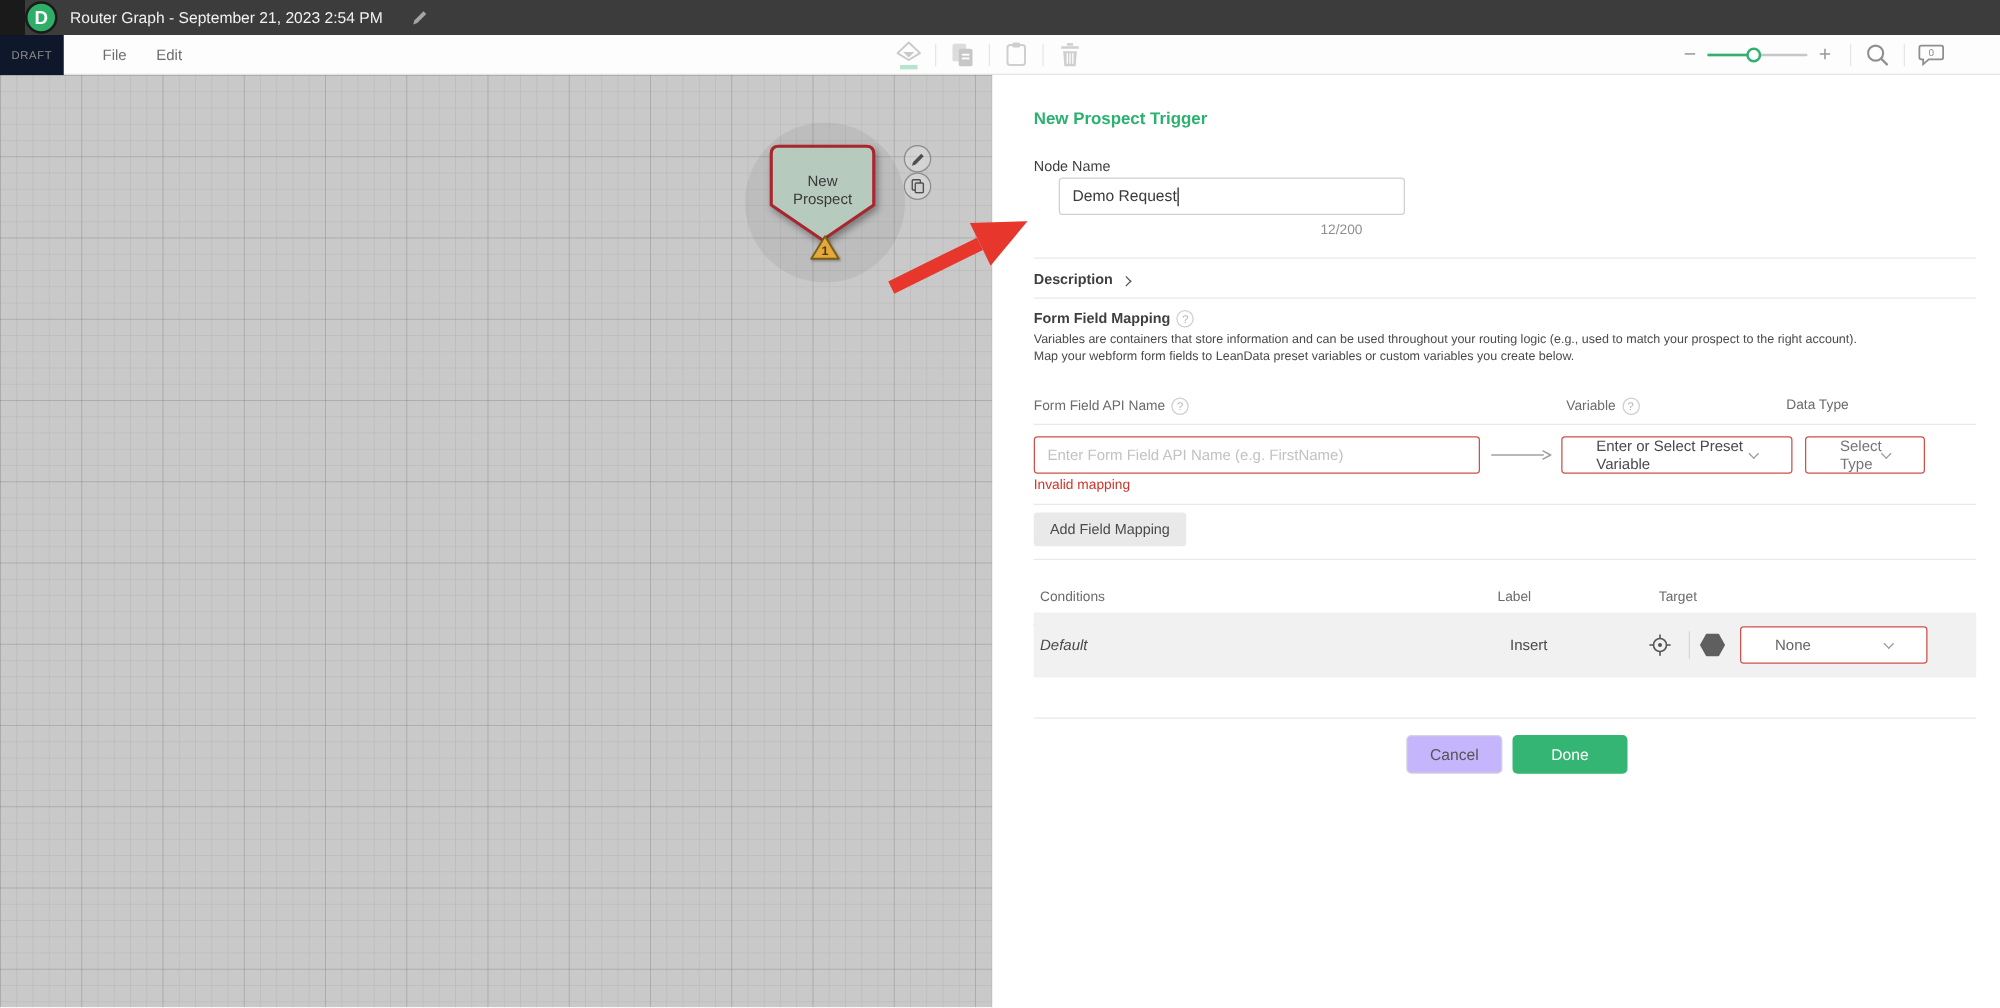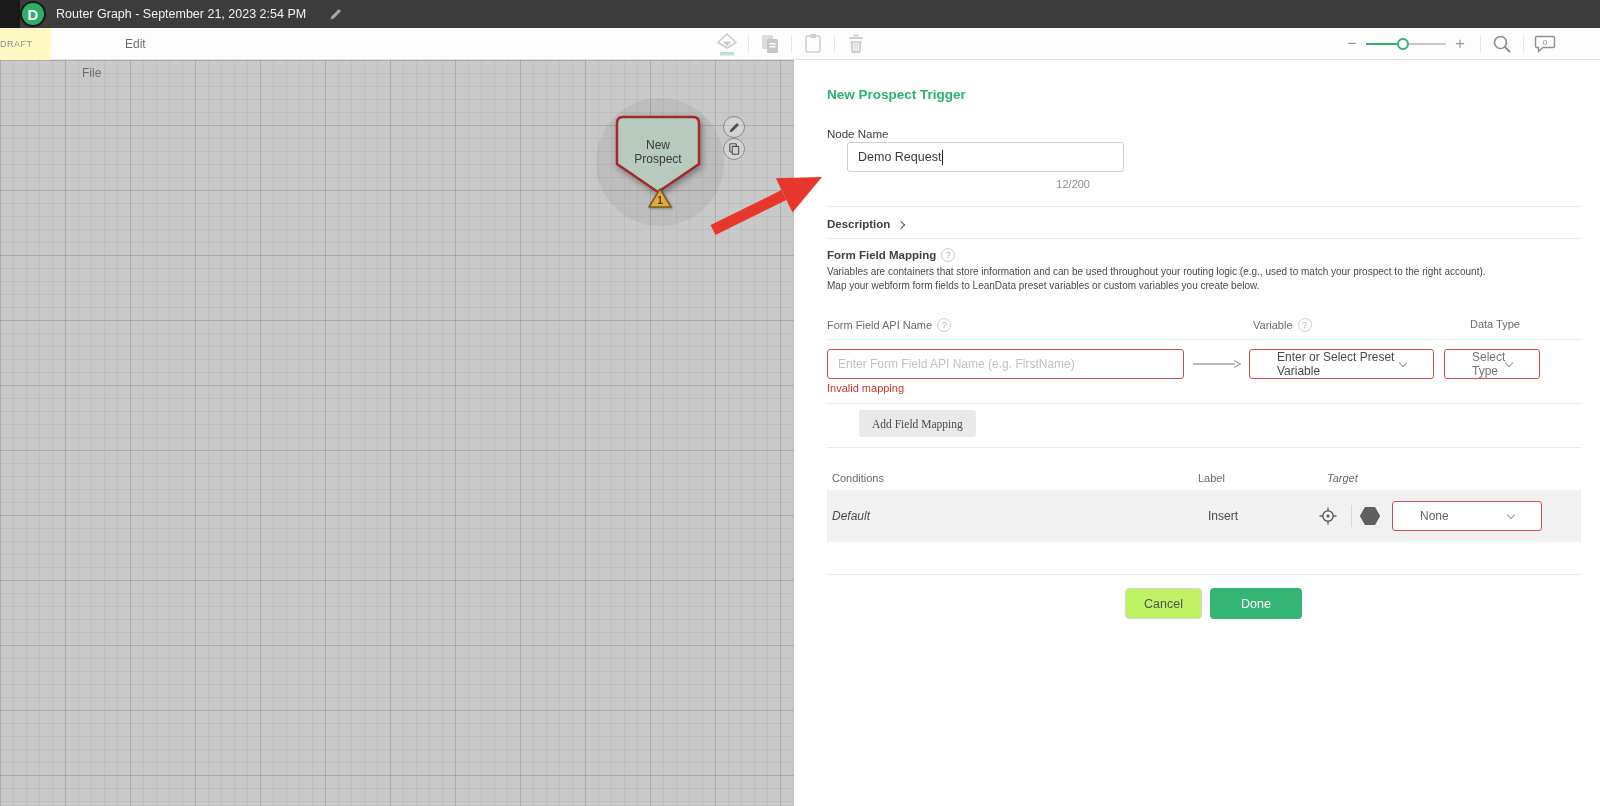--- a/index.html
+++ b/index.html
@@ -11,22 +11,22 @@
   
   .titlebar { position:absolute; left:0; top:0; width:1600px; height:28px; background:#3c3c3c; z-index:5; }
   .logo-dark { position:absolute; left:0; top:0; width:20px; height:28px; background:#1a1a1a; }
   .logo-circle { position:absolute; left:20px; top:1px; width:26px; height:26px; border-radius:50%;
     background:#2fae68; color:#fff; font-weight:bold; font-size:15px; display:flex; align-items:center; justify-content:center;
     border:2px solid #1a1a1a; }
   .tb-title { position:absolute; left:56px; top:0; height:28px; line-height:28px; color:#f1f1f1; font-size:12.5px; }
   .tb-pencil { position:absolute; left:330px; top:8px; width:12px; height:12px; }
   
   .menubar { position:absolute; left:0; top:28px; width:1600px; height:32px; background:#fdfdfd; border-bottom:1px solid #e3e3e3; z-index:5; }
-  .draft-tab { position:absolute; left:0; top:0; width:51px; height:32px; background:#fef9c3; color:#8f8f8f;
-    font-size:9px; letter-spacing:.5px; display:flex; align-items:center; justify-content:flex-start; }
+  .draft-tab { position:absolute; left:0; top:0; width:51px; height:32px; background:#0f172a; color:#8f8f8f;
+    font-size:9px; letter-spacing:.5px; display:flex; align-items:center; justify-content:center; }
   .menu-item { position:absolute; top:0; height:32px; line-height:32px; color:#6e6e6e; font-size:12px; cursor:default; }
   .tool-group { position:absolute; left:712px; top:0; height:32px; display:flex; align-items:center; }
   .tool-btn { width:30px; height:32px; display:flex; align-items:center; justify-content:center; }
   .tool-sep { width:1px; height:18px; background:#e6e6e6; margin:0 6px; }
   .zoom-group { position:absolute; left:1338px; top:0; height:32px; display:flex; align-items:center; }
   .zoom-sign { color:#9a9a9a; font-size:17px; line-height:32px; padding:0 9px; }
   .slider { position:relative; width:80px; height:2px; background:#c7c7c7; border-radius:1px; }
   .slider-fill { position:absolute; left:0; top:0; height:2px; width:37px; background:#2eb26e; }
   .slider-knob { position:absolute; left:31px; top:-5px; width:12px; height:12px; border-radius:50%; background:#fff; border:2px solid #2eb26e; }
   
@@ -69,28 +69,28 @@
   .map-input { left:33px; top:289px; width:357px; height:30px; border:1px solid #cf5049; border-radius:3px;
     background:#fff; font-size:12px; color:#3a3a3a; padding:0 10px; outline:none; font-family:"Liberation Sans",sans-serif; }
   .map-input::placeholder { color:#c2c2c2; }
   .map-arrow { left:398px; top:298px; }
   .dd { height:30px; border:1px solid #cf5049; border-radius:3px; background:#fff; display:flex; align-items:center;
     justify-content:space-between; padding:0 27px; font-size:12px; }
   .dd-var { left:455px; top:289px; width:185px; color:#4a4a4a; }
   .dd-dt { left:650px; top:289px; width:96px; color:#757575; }
   .invalid { left:33px; top:322px; font-size:11px; color:#d0342b; }
   .add-btn { left:33px; top:350px; height:27px; background:#e9e9e9; border:none; border-radius:3px; padding:0 13px;
-    font-size:11.5px; color:#4a4a4a; font-family:Liberation Serif, serif; cursor:pointer;margin-left:32px; }
+    font-size:11.5px; color:#4a4a4a; font-family:Liberation Sans, sans-serif; cursor:pointer; }
   .te-row { left:33px; top:430px; width:754px; height:52px; background:#f1f1f1; }
   .te-row .abs { position:absolute; }
   .v-sep { width:1px; height:22px; background:#d8d8d8; }
   .dd-none { left:565px; top:11px; width:150px; color:#666; }
   .btn { height:31px; border-radius:4px; font-size:12.5px; font-family:"Liberation Sans",sans-serif; cursor:pointer;
     display:flex; align-items:center; justify-content:center; }
-  .btn-cancel { left:331px; top:528px; width:77px; background:#bef264; border:1px solid #d6d6d6; color:#555; }
+  .btn-cancel { left:331px; top:528px; width:77px; background:#c4b5fd; border:1px solid #d6d6d6; color:#555; }
   .btn-done { left:416px; top:528px; width:92px; background:#35b573; border:none; color:#fff; }
   .italic { font-style:italic; }
   svg { display:block; }
 </style>
 </head>
 <body>
 
 <div class="app">
 
   <header class="titlebar">
@@ -103,21 +103,21 @@
       <svg width="12" height="12" viewBox="0 0 12 12">
           <path d="M0.5 11.5 L1.6 8.2 L8.8 1 L11 3.2 L3.8 10.4 Z" fill="#a5a5a5"></path>
         </svg>
     </span>
   </header>
 
   <div class="menubar">
     <div class="draft-tab">
       <span>DRAFT</span>
     </div>
-    <span class="menu-item" style="left:82px;margin-top:29px;">File</span>
+    <span class="menu-item" style="left:82px;">File</span>
     <span class="menu-item" style="left:125px;">Edit</span>
 
     <div class="tool-group">
       <span class="tool-btn">
         <svg width="24" height="26" viewBox="0 0 24 26">
           <path d="M12 3 L21 11.5 L12 17 L3 11.5 Z" fill="none" stroke="#c9c9c9" stroke-width="1.5" stroke-linejoin="round"></path>
           <path d="M7.5 10.5 L16.5 10.5 L12 15 Z" fill="#c9c9c9"></path>
           <rect x="5" y="21" width="14" height="3.5" fill="#b5e6cd"></rect>
         </svg>
       </span>
@@ -238,21 +238,21 @@
     </div>
 
     <div class="abs col-hdr" style="left:33px;">
       <span>Form Field API Name</span>
       <span class="qmark">?</span>
     </div>
     <div class="abs col-hdr" style="left:459px;">
       <span>Variable</span>
       <span class="qmark">?</span>
     </div>
-    <div class="abs col-hdr" style="left:676px;">
+    <div class="abs col-hdr" style="left:635px;">
       <span>Data Type</span>
     </div>
 
     <div class="divider" style="top:279px;"></div>
 
     <input class="abs map-input" type="text" placeholder="Enter Form Field API Name (e.g. FirstName)" style="">
     <svg class="abs map-arrow" width="50" height="12" viewBox="0 0 50 12">
       <line x1="1" y1="6" x2="43" y2="6" stroke="#a0a0a0" stroke-width="1.3"></line>
       <path d="M42 2.5 L48.5 6 L42 9.5" fill="none" stroke="#a0a0a0" stroke-width="1.3" stroke-linejoin="round"></path>
     </svg>
@@ -272,21 +272,21 @@
 
     <div class="divider" style="top:387px;"></div>
 
     <div class="abs p-label-b" style="left:33px; top:394px;margin-top:44px;">Trigger Edge</div>
     <div class="abs col-hdr" style="left:38px; top:412px;">
       <span>Conditions</span>
     </div>
     <div class="abs col-hdr" style="left:404px; top:412px;text-align:right;">
       <span>Label</span>
     </div>
-    <div class="abs col-hdr" style="left:533px; top:412px;font-style:italic;">
+    <div class="abs col-hdr" style="left:533px; top:412px;">
       <span>Target</span>
     </div>
 
     <div class="abs te-row">
       <span class="abs italic" style="left:5px; top:19px; color:#4a4a4a;">Default</span>
       <span class="abs" style="left:381px; top:19px; color:#4a4a4a;">Insert</span>
       <span class="abs" style="left:490px; top:15px;">
         <svg width="22" height="22" viewBox="0 0 22 22">
           <circle cx="11" cy="11" r="5.2" fill="none" stroke="#555" stroke-width="1.3"></circle>
           <circle cx="11" cy="11" r="1.6" fill="#555"></circle>

